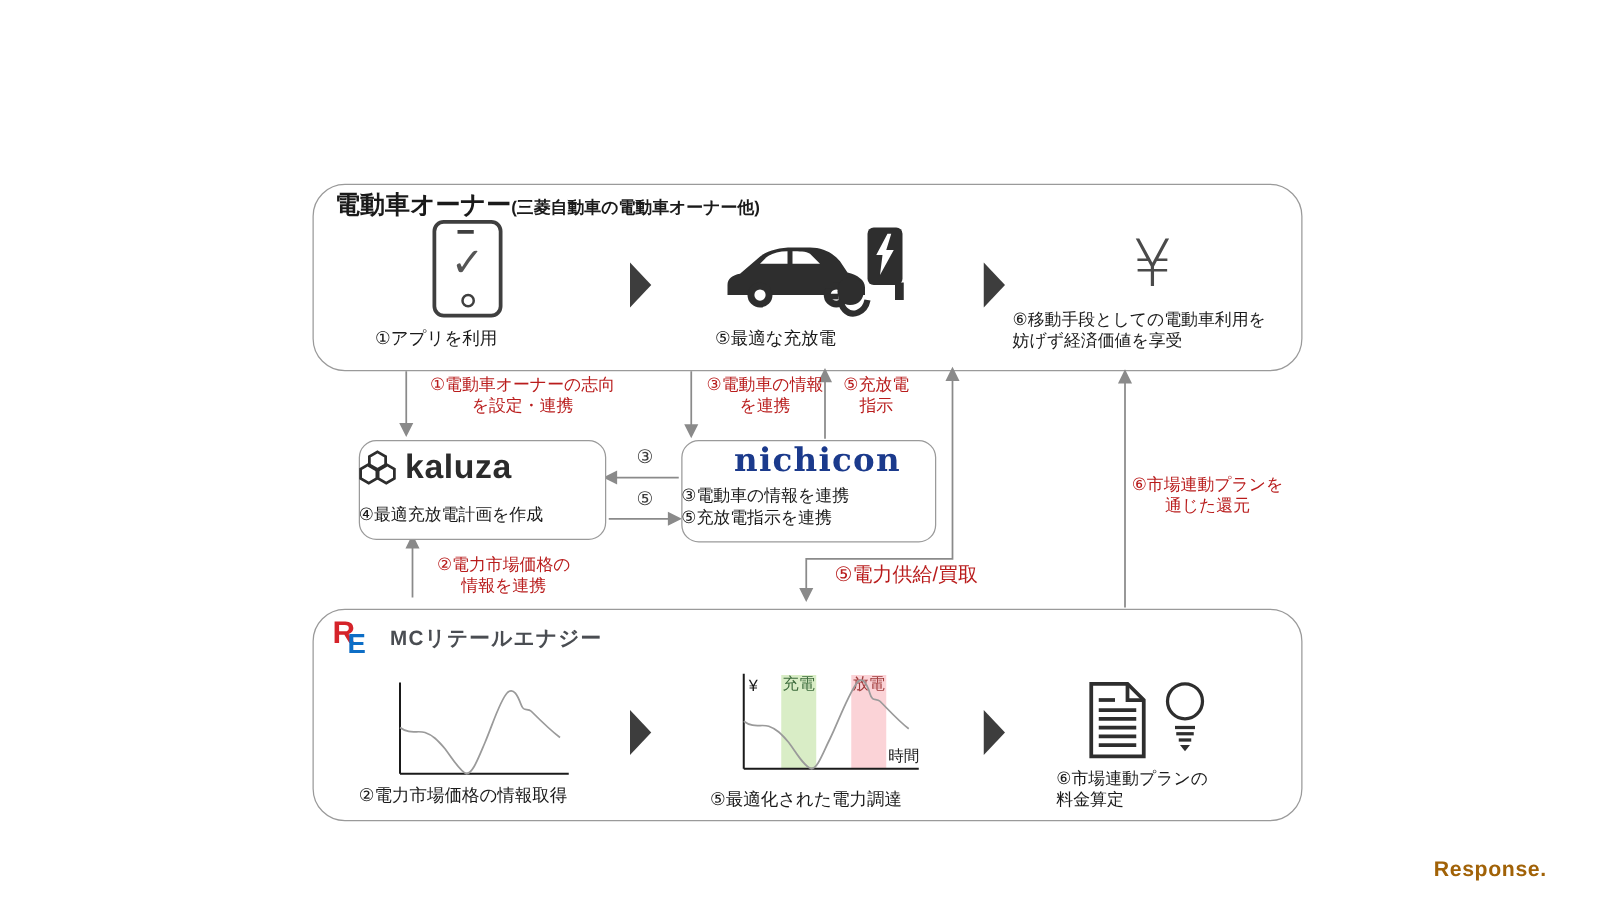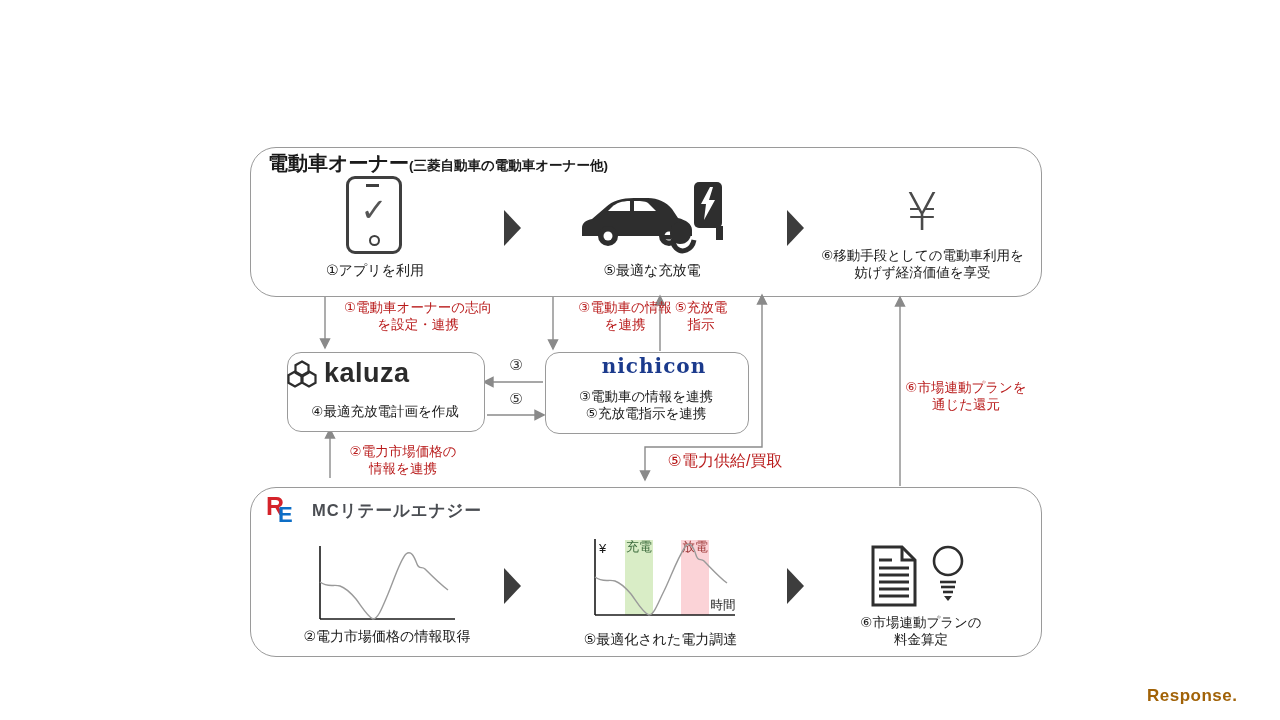--- a/index.html
+++ b/index.html
@@ -1,39 +1,39 @@
 <!DOCTYPE html>
 <html><head>
 <meta charset="utf-8">
 <style>
   html,body{margin:0;padding:0;background:#fff;}
   #canvas{position:relative;width:1280px;height:720px;background:#ffffff;overflow:hidden;
           font-family:"Liberation Sans","DejaVu Sans",sans-serif;color:#1a1a1a;border-radius:13px;}
   .box{position:absolute;border:1.4px solid #9a9a9a;background:#fff;}
   .big-box{border-radius:26px;}
   .mid-box{border-radius:14px;}
-  .lbl{position:absolute;text-align:center;font-size:14px;line-height:18px;color:#1a1a1a;white-space:nowrap;}
+  .lbl{position:absolute;text-align:left;font-size:14px;line-height:18px;color:#1a1a1a;white-space:nowrap;}
   .arrow-lbl{position:absolute;text-align:center;font-size:13.5px;line-height:17px;color:#b91c1c;white-space:nowrap;}
   .flow-tri{position:absolute;width:0;height:0;border-top:18px solid transparent;
             border-bottom:18px solid transparent;border-left:17px solid #3d3d3d;}
   .num{position:absolute;font-size:15px;color:#3c3c3c;}
   #connectors{position:absolute;left:0;top:0;pointer-events:none;}
   .owner-title{position:absolute;left:268px;top:150px;font-weight:bold;white-space:nowrap;}
   .owner-title .t1{font-size:20px;}
   .owner-title .t2{font-size:13.5px;}
   .phone{position:absolute;left:346px;top:176px;width:50px;height:72px;border:3px solid #3f3f3f;border-radius:9px;}
   .phone .dash{position:absolute;left:17px;top:5px;width:13px;height:3px;background:#3f3f3f;}
   .phone .check{position:absolute;left:0;top:12px;width:100%;text-align:center;font-size:32px;color:#555;}
   .phone .home{position:absolute;left:20px;bottom:5px;width:7px;height:7px;border:2px solid #3f3f3f;border-radius:50%;}
   .yen{position:absolute;left:894px;top:182px;width:56px;text-align:center;
        font-size:52px;font-weight:100;color:#4a4a4a;font-family:"DejaVu Sans",sans-serif;}
   .kaluza-row{position:absolute;left:287px;top:358px;width:227px;display:flex;justify-content:flex-start;align-items:center;gap:7px;}
   .kaluza-word{font-size:27px;font-weight:600;color:#2b2b2b;letter-spacing:0.5px;}
   .nichicon-word{position:absolute;left:545px;top:354px;width:218px;text-align:center;
-       font-family:"DejaVu Serif","Liberation Serif",serif;font-weight:bold;font-size:20px;color:#1b3a8c;letter-spacing:1px;}
+       font-family:"DejaVu Serif","Liberation Serif",serif;font-weight:bold;font-size:26px;color:#1b3a8c;letter-spacing:1px;}
   .mc-logo{position:absolute;left:266px;top:492px;width:40px;height:40px;}
   .mc-logo .r{position:absolute;left:0;top:0;font-size:25px;font-weight:bold;color:#d5232a;}
   .mc-logo .e{position:absolute;left:12px;top:10px;font-size:22px;font-weight:bold;color:#0d6ec6;}
   .mc-company{position:absolute;left:312px;top:500px;font-size:16.5px;font-weight:600;color:#4a4d52;letter-spacing:1px;text-align:center;}
   .watermark{position:absolute;left:1147px;top:686px;font-size:17px;font-weight:bold;color:#a16207;letter-spacing:0.5px;}
 </style>
 </head>
 <body>
 
 <div id="canvas">
@@ -107,21 +107,21 @@
   <div class="yen">¥</div>
   <div class="lbl" style="left:810px;top:247px;width:225px;font-size:13.5px;line-height:17px;">
     <div>⑥移動手段としての電動車利用を</div>
     <div>妨げず経済価値を享受</div>
   </div>
 
   <div class="arrow-lbl" style="left:336px;top:299px;width:164px;">
     <div>①電動車オーナーの志向</div>
     <div>を設定・連携</div>
   </div>
-  <div class="arrow-lbl" style="left:569px;top:299px;width:112px;">
+  <div class="arrow-lbl" style="left:556px;top:299px;width:112px;">
     <div>③電動車の情報</div>
     <div>を連携</div>
   </div>
   <div class="arrow-lbl" style="left:666px;top:299px;width:70px;">
     <div>⑤充放電</div>
     <div>指示</div>
   </div>
 
   <div class="box mid-box" style="left:287px;top:352px;width:196px;height:78px;"></div>
   <div class="kaluza-row">

